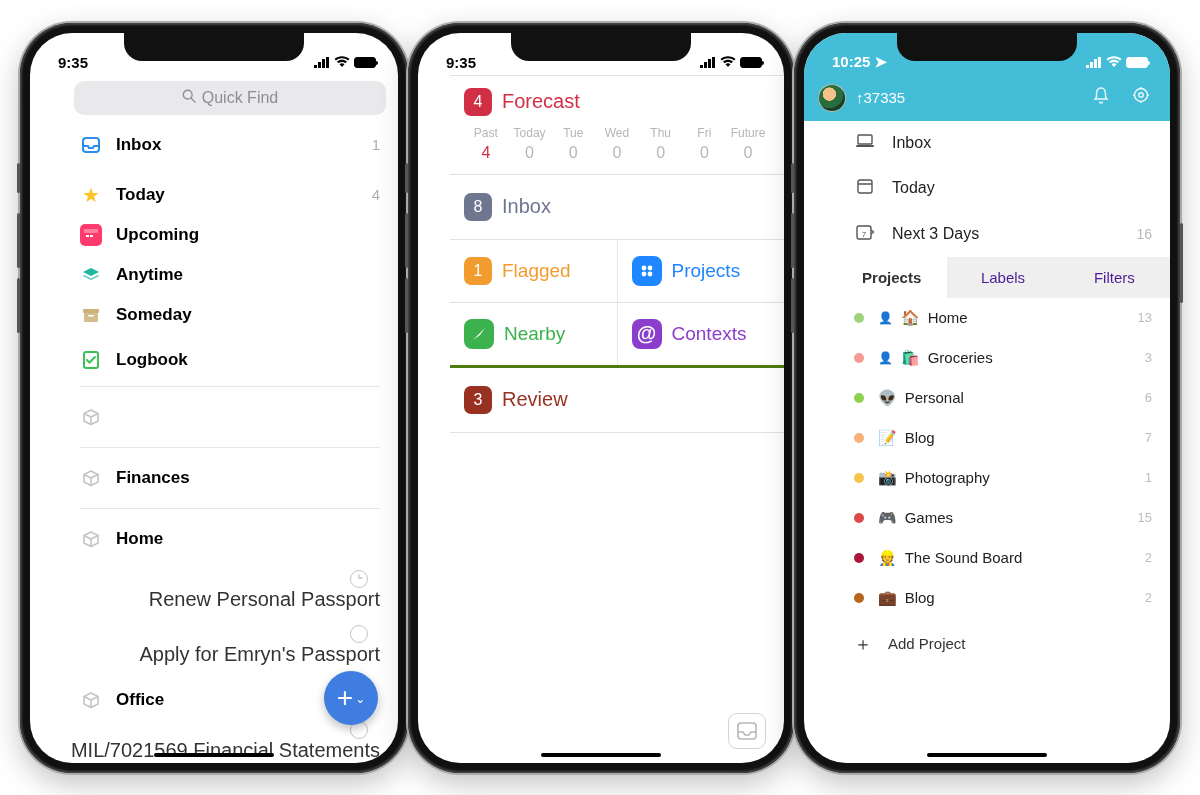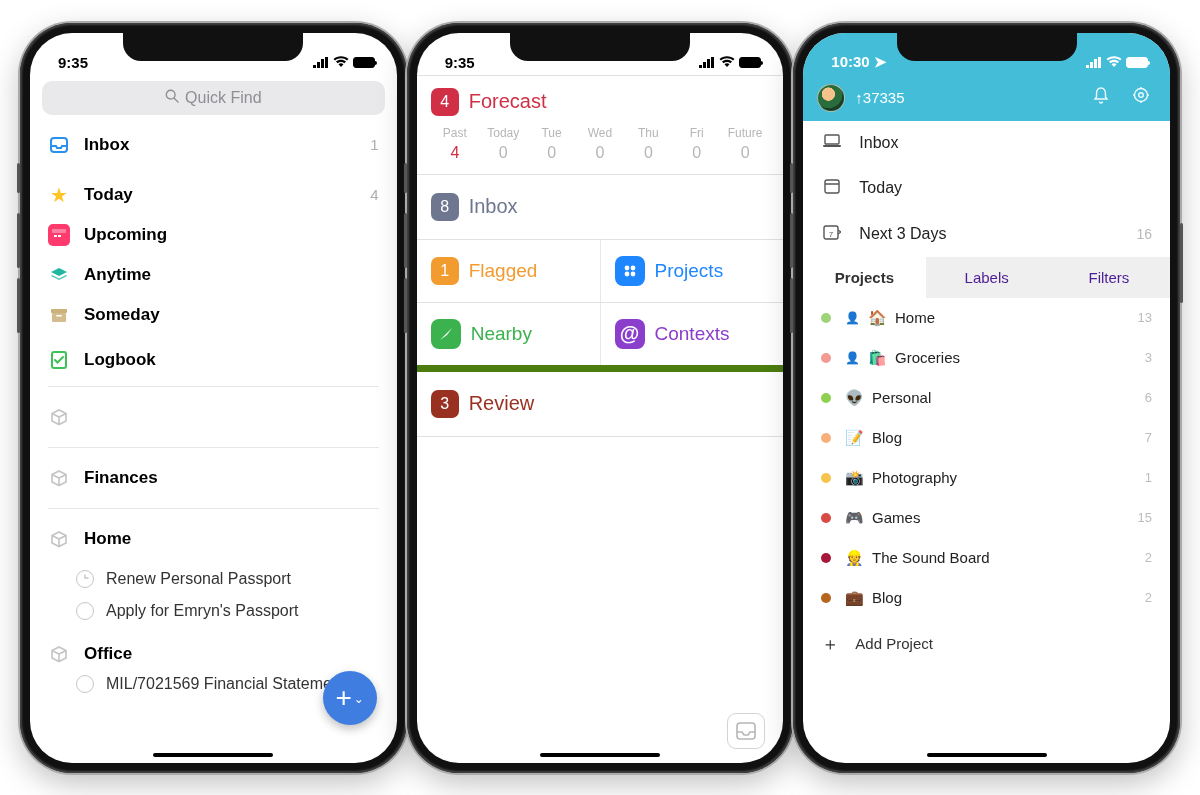--- a/index.html
+++ b/index.html
@@ -65,38 +65,38 @@
     linear-gradient(currentColor,currentColor) 4px 5px/3px 6px no-repeat,
     linear-gradient(currentColor,currentColor) 8px 2px/3px 9px no-repeat,
     linear-gradient(currentColor,currentColor) 12px 0/3px 11px no-repeat;
   }
   .batt {
     width:22px; height:11px; border:1px solid currentColor; border-radius:3px;
     position:relative;
   }
   .batt::after{content:"";position:absolute;right:-3px;top:3px;width:2px;height:4px;background:currentColor;border-radius:0 2px 2px 0;}
   .batt.full{ background:currentColor; }
-  .content { flex:1; overflow:hidden; position:relative; }
+  .content { flex:1; overflow:hidden; position:relative;padding-left:32px; }
   
   .qf {
     margin: 6px 12px 10px;
     background:#e9e9eb; border-radius:10px;
     height:34px; display:flex; align-items:center; justify-content:center;
     color:#8e8e93; font-size:16px; gap:6px;
   }
   .th-row {
     display:flex; align-items:center;
     padding:9px 18px; font-size:17px; color:#000;
   }
   .th-row .ic { width:22px; height:22px; margin-right:14px; display:flex;align-items:center;justify-content:center; border-radius:5px; font-size:14px;}
   .th-row .label{ flex:1; }
   .th-row .count{ color:#aeaeae; font-size:15px;}
   .th-row.bold .label{ font-weight:600; }
   .hr { height:1px; background:#e6e6e6; margin:6px 18px; }
-  .th-task { display:flex; align-items:flex-start; padding:7px 18px 7px 46px; font-size:16px; color:#333;}
+  .th-task { display:flex; align-items:flex-end; padding:7px 18px 7px 46px; font-size:20px; color:#333;flex-direction:column;}
   .th-task .circ{ width:18px;height:18px;border:1.5px solid #c6c6c8;border-radius:50%;margin-right:12px;}
   .fab {
     position:absolute; right:20px; bottom:38px;
     width:54px;height:54px;border-radius:50%;
     background:#3f7de0; color:#fff;
     display:flex;align-items:center;justify-content:center;
     font-size:28px; box-shadow:0 4px 10px rgba(0,0,0,.25);
   }
   .fab .chev{font-size:12px;margin-left:2px;margin-top:2px;}
   
@@ -362,21 +362,21 @@
                 <circle cx="6" cy="6" r="2.4" fill="#fff"></circle>
                 <circle cx="12" cy="6" r="2.4" fill="#fff"></circle>
                 <circle cx="6" cy="12" r="2.4" fill="#fff"></circle>
                 <circle cx="12" cy="12" r="2.4" fill="#fff"></circle>
               </svg>
           </span>
           <span>Projects</span>
         </div>
       </div>
 
-      <div class="of-grid" style="border-bottom:7px solid #4d7c0f">
+      <div class="of-grid" style="border-bottom:3px solid #4d7c0f">
         <div class="of-half" style="color:#3bb24e">
           <span class="of-ic" style="background:#3bb24e">
             <svg width="18" height="18" viewBox="0 0 18 18">
                 <path d="M3 15 L15 3 L10 10 L3 15 Z" fill="#fff"></path>
               </svg>
           </span>
           <span>Nearby</span>
         </div>
         <div class="of-half" style="color:#8b3dcb">
           <span class="of-ic" style="background:#8b3dcb;font-size:20px;font-weight:600">@</span>
@@ -403,21 +403,21 @@
 </div>
 
 <div class="phone">
   <div class="side-btn sb1"></div>
     <div class="side-btn sb2"></div>
     <div class="side-btn sb3"></div>
     <div class="side-btn sb4"></div>
   <div class="screen">
     <div class="notch"></div>
     <div class="statusbar sb-blue">
-      <span><span>10:30</span> <span>➤</span></span>
+      <span><span>10:25</span> <span>➤</span></span>
       <span class="status-icons">
         <span class="sig"></span>
         <span><svg width="16" height="12" viewBox="0 0 16 12">
               <path fill="currentColor" d="M8 11 L5.5 8.2 C6.9 7 9.1 7 10.5 8.2 Z M3 5.5 C5.8 3 10.2 3 13 5.5 L11.4 7.2 C9.5 5.5 6.5 5.5 4.6 7.2 Z M0.5 3 C4.6 -0.7 11.4 -0.7 15.5 3 L14 4.5 C10.7 1.5 5.3 1.5 2 4.5 Z"></path>
             </svg></span>
         <span class="batt full"></span>
       </span>
     </div>
     <div class="td-header">
       <span class="av"></span>

